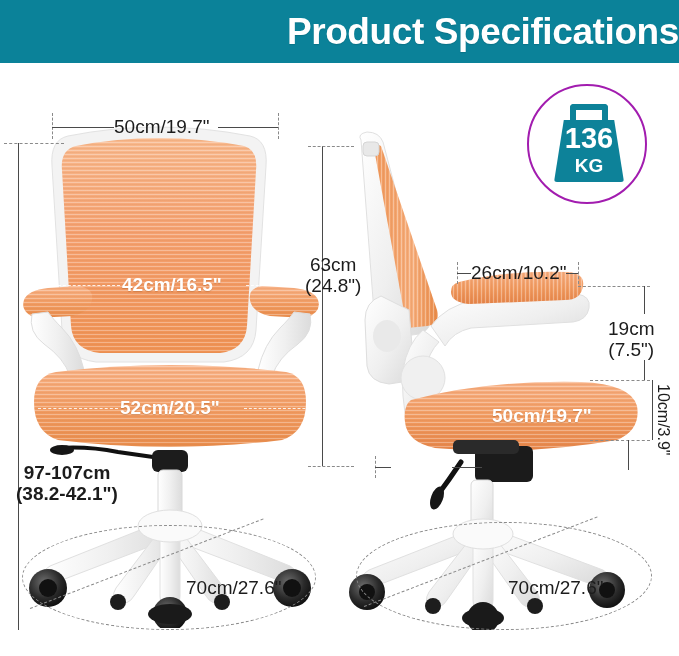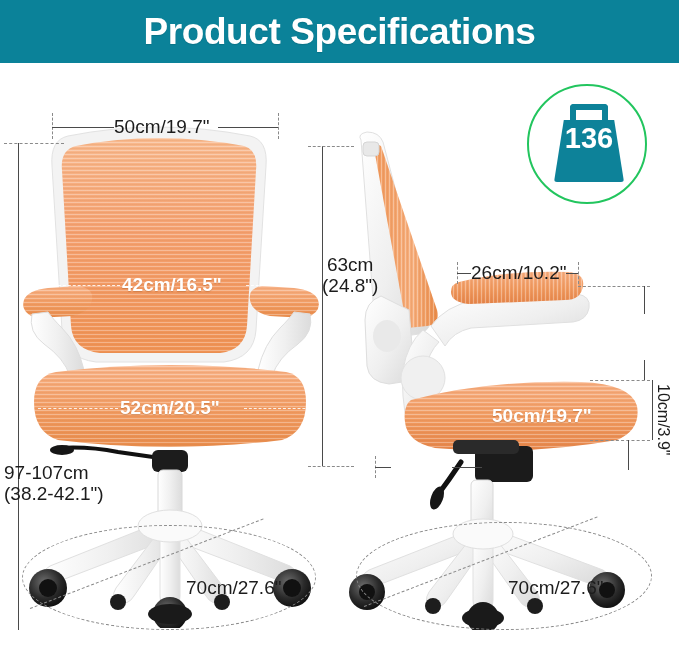--- a/index.html
+++ b/index.html
@@ -8,39 +8,39 @@
     font-family: "Liberation Sans", sans-serif;
     background: #ffffff;
     overflow: hidden;
   }
   #page { position: relative; width: 679px; height: 656px; background: #fff; }
 
   
   .header {
     position: absolute; left: 0; top: 0; width: 679px; height: 63px;
     background: #0b8299;
-    display: flex; align-items: center; justify-content: center;
+    display: flex; align-items: center; justify-content: flex-end;
   }
   .header-title {
     color: #ffffff;
     font-size: 37px;
     font-weight: bold;
     letter-spacing: -0.4px;
     font-family: "Liberation Sans", sans-serif;
     text-shadow: 0 1px 1px rgba(0,0,0,.12);
   }
   .header-rule {
     position: absolute; left: 0; top: 63px; width: 679px; height: 3px;
     background: #ffffff;
   }
 
   
   .weight-badge {
     position: absolute; left: 527px; top: 84px; width: 120px; height: 120px;
-    border: 2px solid #22c55e; border-radius: 50%;
+    border: 2px solid #a21caf; border-radius: 50%;
     background: #ffffff;
   }
   .weight-handle {
     position: absolute; left: 41px; top: 18px; width: 38px; height: 18px;
     border: 6px solid #0d8299; border-bottom: none;
     border-radius: 4px 4px 0 0;
   }
   .weight-body {
     position: absolute; left: 25px; top: 34px; width: 70px; height: 62px;
     background: #0d8299;
@@ -104,20 +104,21 @@
 
   <div class="header">
     <div class="header-title">Product Specifications</div>
   </div>
   <div class="header-rule"></div>
 
   <div class="weight-badge">
     <div class="weight-handle"></div>
     <div class="weight-body"></div>
     <div class="weight-num">136</div>
+    <div class="weight-unit">KG</div>
   </div>
 
   <svg class="chair-svg" style="left:10px; top:118px;" width="320" height="510" viewBox="0 0 320 510">
     <defs>
       <linearGradient id="meshG" x1="0" y1="0" x2="0" y2="1">
         <stop offset="0%" stop-color="#f8b98e"></stop>
         <stop offset="45%" stop-color="#f4a070"></stop>
         <stop offset="100%" stop-color="#ef9254"></stop>
       </linearGradient>
       <linearGradient id="seatG" x1="0" y1="0" x2="0" y2="1">
@@ -271,55 +272,59 @@
   <div class="hdash" style="left:364px; top:606px; width:250px; transform:rotate(-21deg); transform-origin:left center;"></div>
 
   <div class="vdash" style="left:52px; top:113px; height:26px;"></div>
   <div class="vdash" style="left:278px; top:113px; height:26px;"></div>
   <div class="hline" style="left:52px; top:127px; width:62px;"></div>
   <div class="hline" style="left:218px; top:127px; width:60px;"></div>
   <div class="dim" style="left:114px; top:117px;">50cm/19.7"</div>
 
   <div class="vline" style="left:18px; top:143px; height:487px;"></div>
   <div class="hdash" style="left:4px; top:143px; width:60px;"></div>
-  <div class="dim two" style="left:4px; top:462px; text-align:left;">
+  <div class="dim two" style="left:16px; top:462px; text-align:center;font-weight:bold;">
     <span>97-107cm</span><br>
     <span>(38.2-42.1")</span>
   </div>
 
   <div class="hdash-w" style="left:58px; top:285px; width:62px;"></div>
   <div class="hdash-w" style="left:246px; top:285px; width:62px;"></div>
   <div class="dim-white" style="left:122px; top:274px;">42cm/16.5"</div>
 
   <div class="hdash-w" style="left:38px; top:408px; width:80px;"></div>
   <div class="hdash-w" style="left:244px; top:408px; width:76px;"></div>
   <div class="dim-white" style="left:120px; top:397px;">52cm/20.5"</div>
 
   <div class="dim" style="left:186px; top:578px;">70cm/27.6"</div>
 
   <div class="vline" style="left:322px; top:146px; height:320px;"></div>
   <div class="hdash" style="left:308px; top:146px; width:46px;"></div>
   <div class="hdash" style="left:308px; top:466px; width:46px;"></div>
-  <div class="dim two" style="left:322px; top:254px;">
+  <div class="dim two" style="left:305px; top:254px;">
     <span>63cm</span><br>
     <span>(24.8")</span>
   </div>
 
   <div class="vdash" style="left:457px; top:262px; height:22px;"></div>
   <div class="vdash" style="left:578px; top:262px; height:22px;"></div>
   <div class="hline" style="left:457px; top:273px; width:14px;"></div>
   <div class="hline" style="left:566px; top:273px; width:12px;"></div>
   <div class="dim" style="left:471px; top:263px;">26cm/10.2"</div>
 
   <div class="hdash" style="left:578px; top:286px; width:72px;"></div>
   <div class="hdash" style="left:590px; top:380px; width:60px;"></div>
   <div class="hdash" style="left:590px; top:440px; width:60px;"></div>
 
   <div class="vline" style="left:644px; top:286px; height:28px;"></div>
   <div class="vline" style="left:644px; top:360px; height:20px;"></div>
+  <div class="dim two" style="left:608px; top:318px;">
+    <span>19cm</span><br>
+    <span>(7.5")</span>
+  </div>
 
   <div class="vline" style="left:652px; top:380px; height:60px;"></div>
   <div class="dim-vert" style="left:654px; top:384px;">10cm/3.9"</div>
 
   <div class="dim-white" style="left:492px; top:405px;">50cm/19.7"</div>
 
   <div class="vdash" style="left:375px; top:456px; height:22px;"></div>
   <div class="hline" style="left:375px; top:467px; width:16px;"></div>
   <div class="hline" style="left:452px; top:467px; width:30px;"></div>
 

